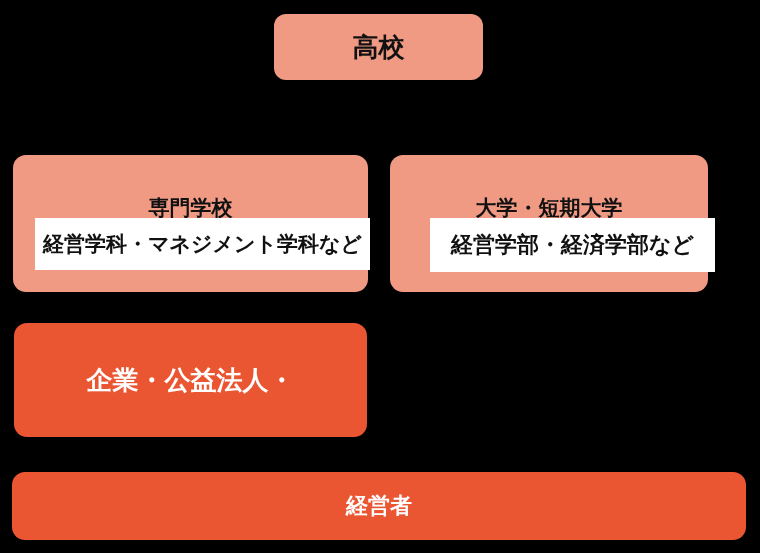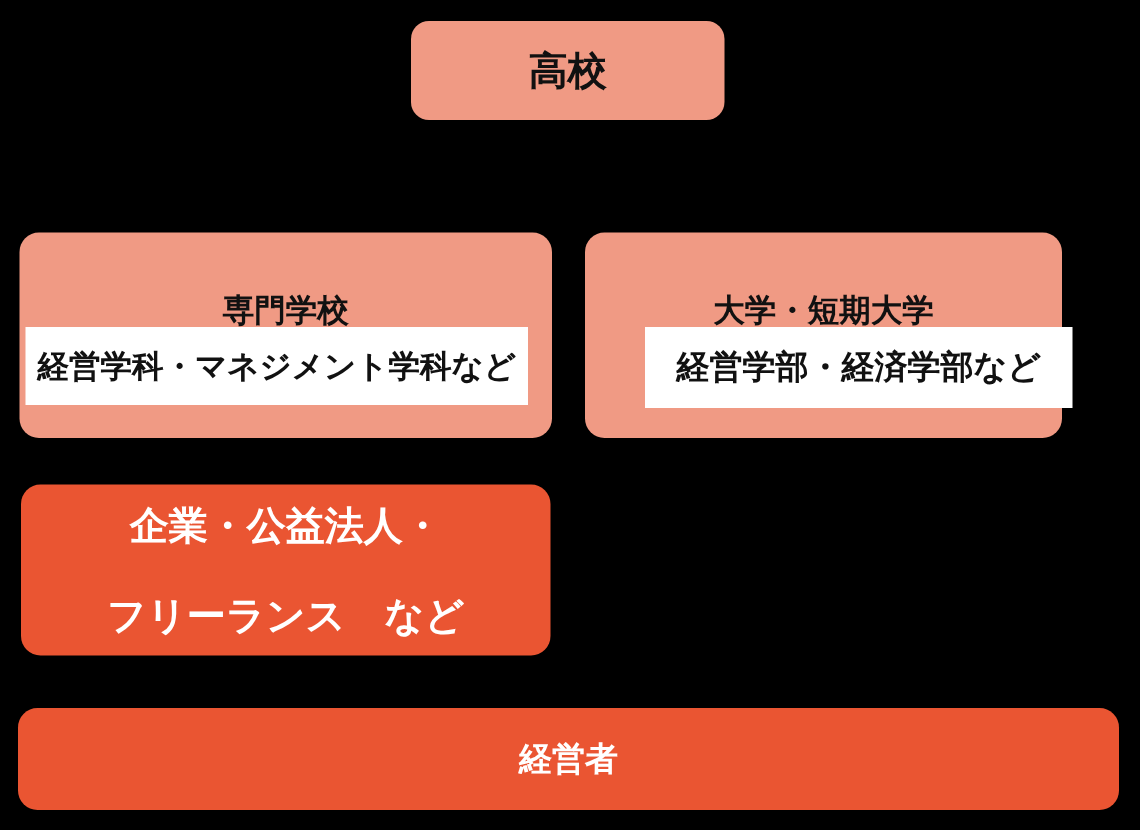--- a/index.html
+++ b/index.html
@@ -68,21 +68,21 @@
     position: absolute;
     background: var(--detail-bg, #ffffff);
     color: var(--text-dark, #111111);
     display: flex;
     align-items: center;
     justify-content: center;
     text-align: center;
     white-space: nowrap;
   }
   #detail-vocational {
-    left: 4px; top: 63px;
+    left: 22px; top: 63px;
     width: 335px; height: 52px;
     font-size: 21px;
     justify-content: center;
   }
   #detail-university {
     left: 40px; top: 63px;
     width: 285px; height: 54px;
     font-size: 22px;
   }
   #box-employment {
@@ -118,20 +118,19 @@
 
   <div class="node salmon" id="box-university">
     <div class="box-title">大学・短期大学</div>
     <div class="detail" id="detail-university">
       <span>経営学部・経済学部など</span>
     </div>
   </div>
 
   <div class="node orange center" id="box-employment">
     <span>企業・公益法人・</span>
-    <span>フリーランス　など</span>
   </div>
 
   <div class="node orange center" id="bar-manager">
     <span>経営者</span>
   </div>
 
 </div>
 
 </body></html>

